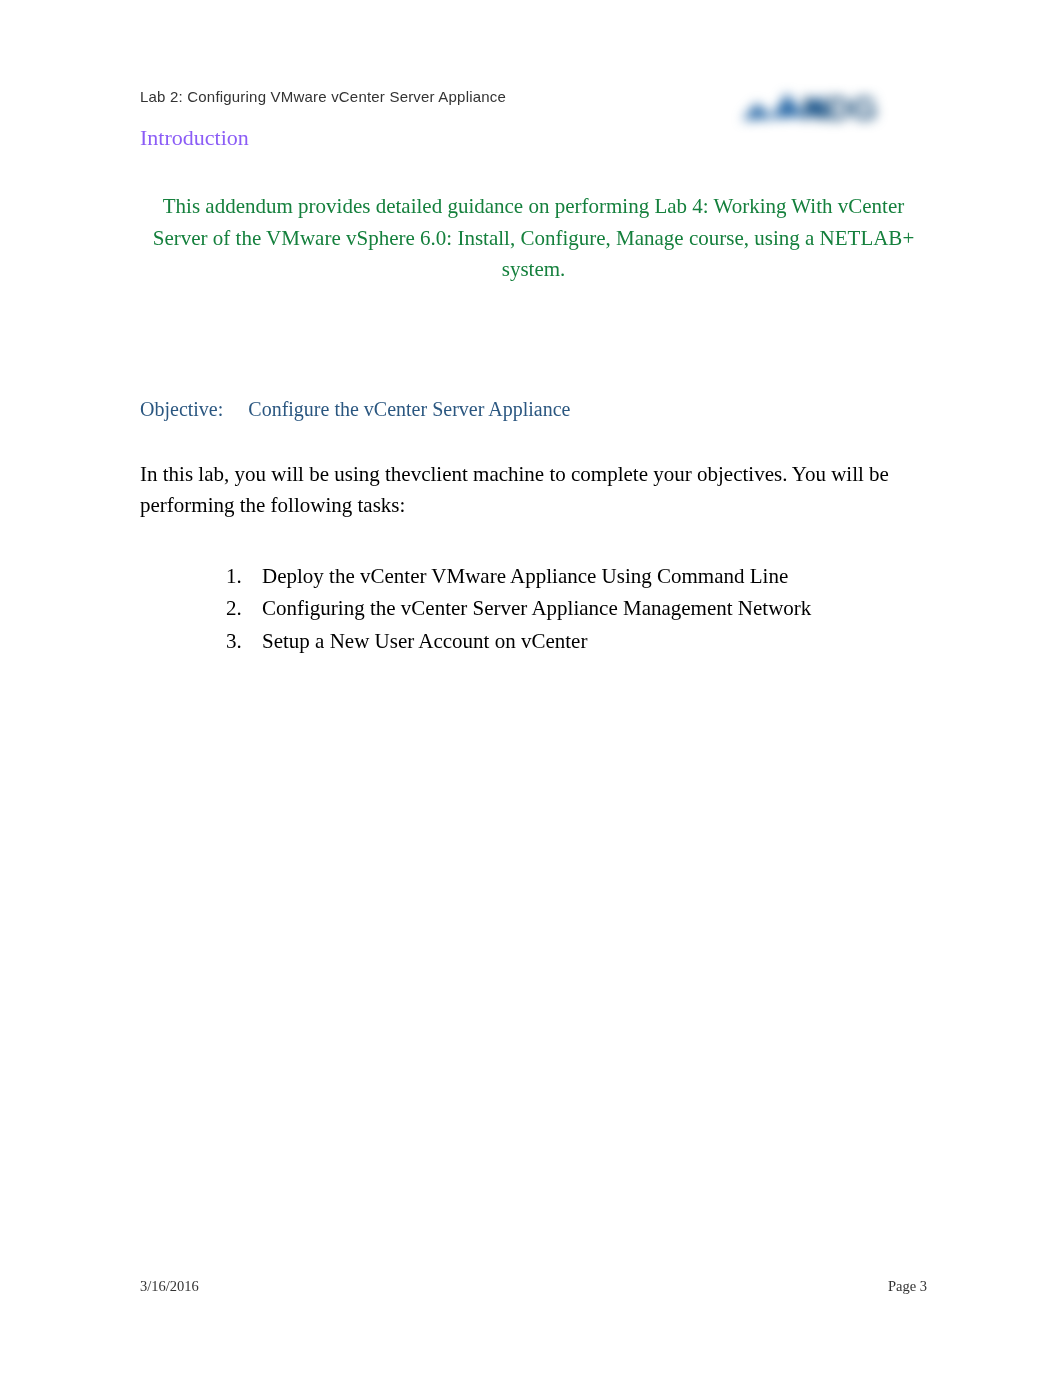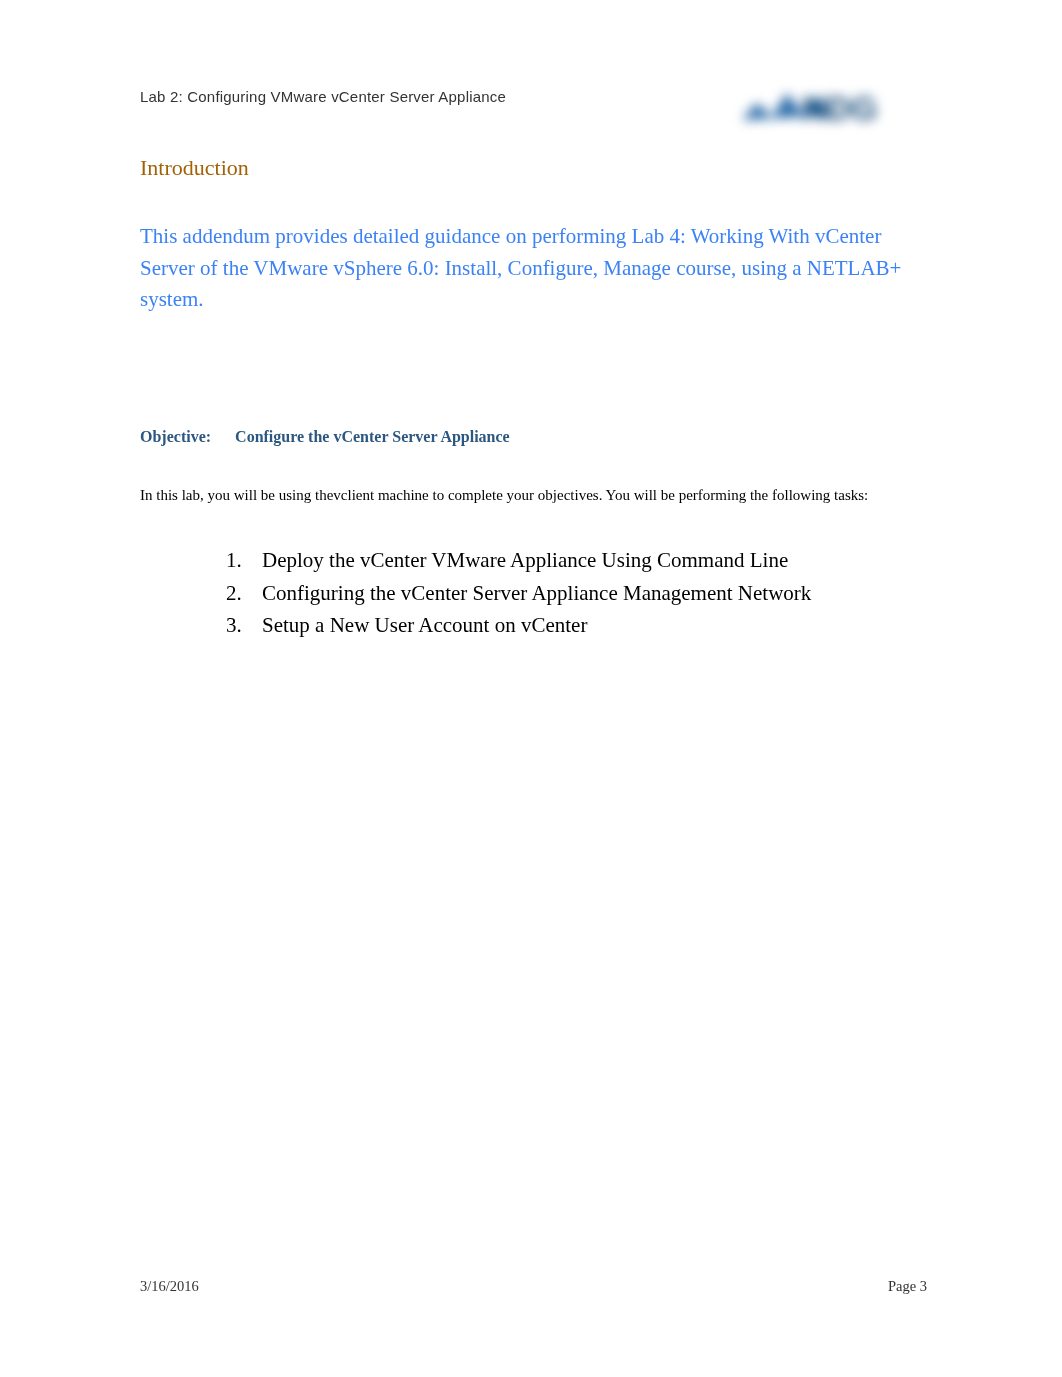--- a/index.html
+++ b/index.html
@@ -27,42 +27,43 @@
       letter-spacing: 0.2px;
     }
     .logo {
       position: absolute;
       top: 75px;
       right: 170px;
       width: 160px;
       height: 60px;
     }
     .heading-intro {
-      color: #a16207;
+      color: #8b5cf6;
       font-size: 22px;
-      margin-top: 50px;
+      margin-top: 20px;
       font-weight: normal;
     }
     .body-para {
       font-size: 21px;
-      color: #3b82f6;
+      color: #15803d;
       margin-top: 40px;
       line-height: 1.5;
+      text-align: center;
     }
     .objective-row {
       margin-top: 112px;
-      font-size: 16px;
+      font-size: 20px;
       color: #2b5780;
-      font-weight: bold;
+      font-weight: normal;
     }
     .objective-label {
       margin-right: 20px;
     }
     .body-para2 {
-      font-size: 15px;
+      font-size: 21px;
       color: #000;
       margin-top: 38px;
       line-height: 1.5;
     }
     .task-list {
       margin-top: 38px;
       margin-left: 86px;
       font-size: 21px;
       color: #000;
       line-height: 1.55;

